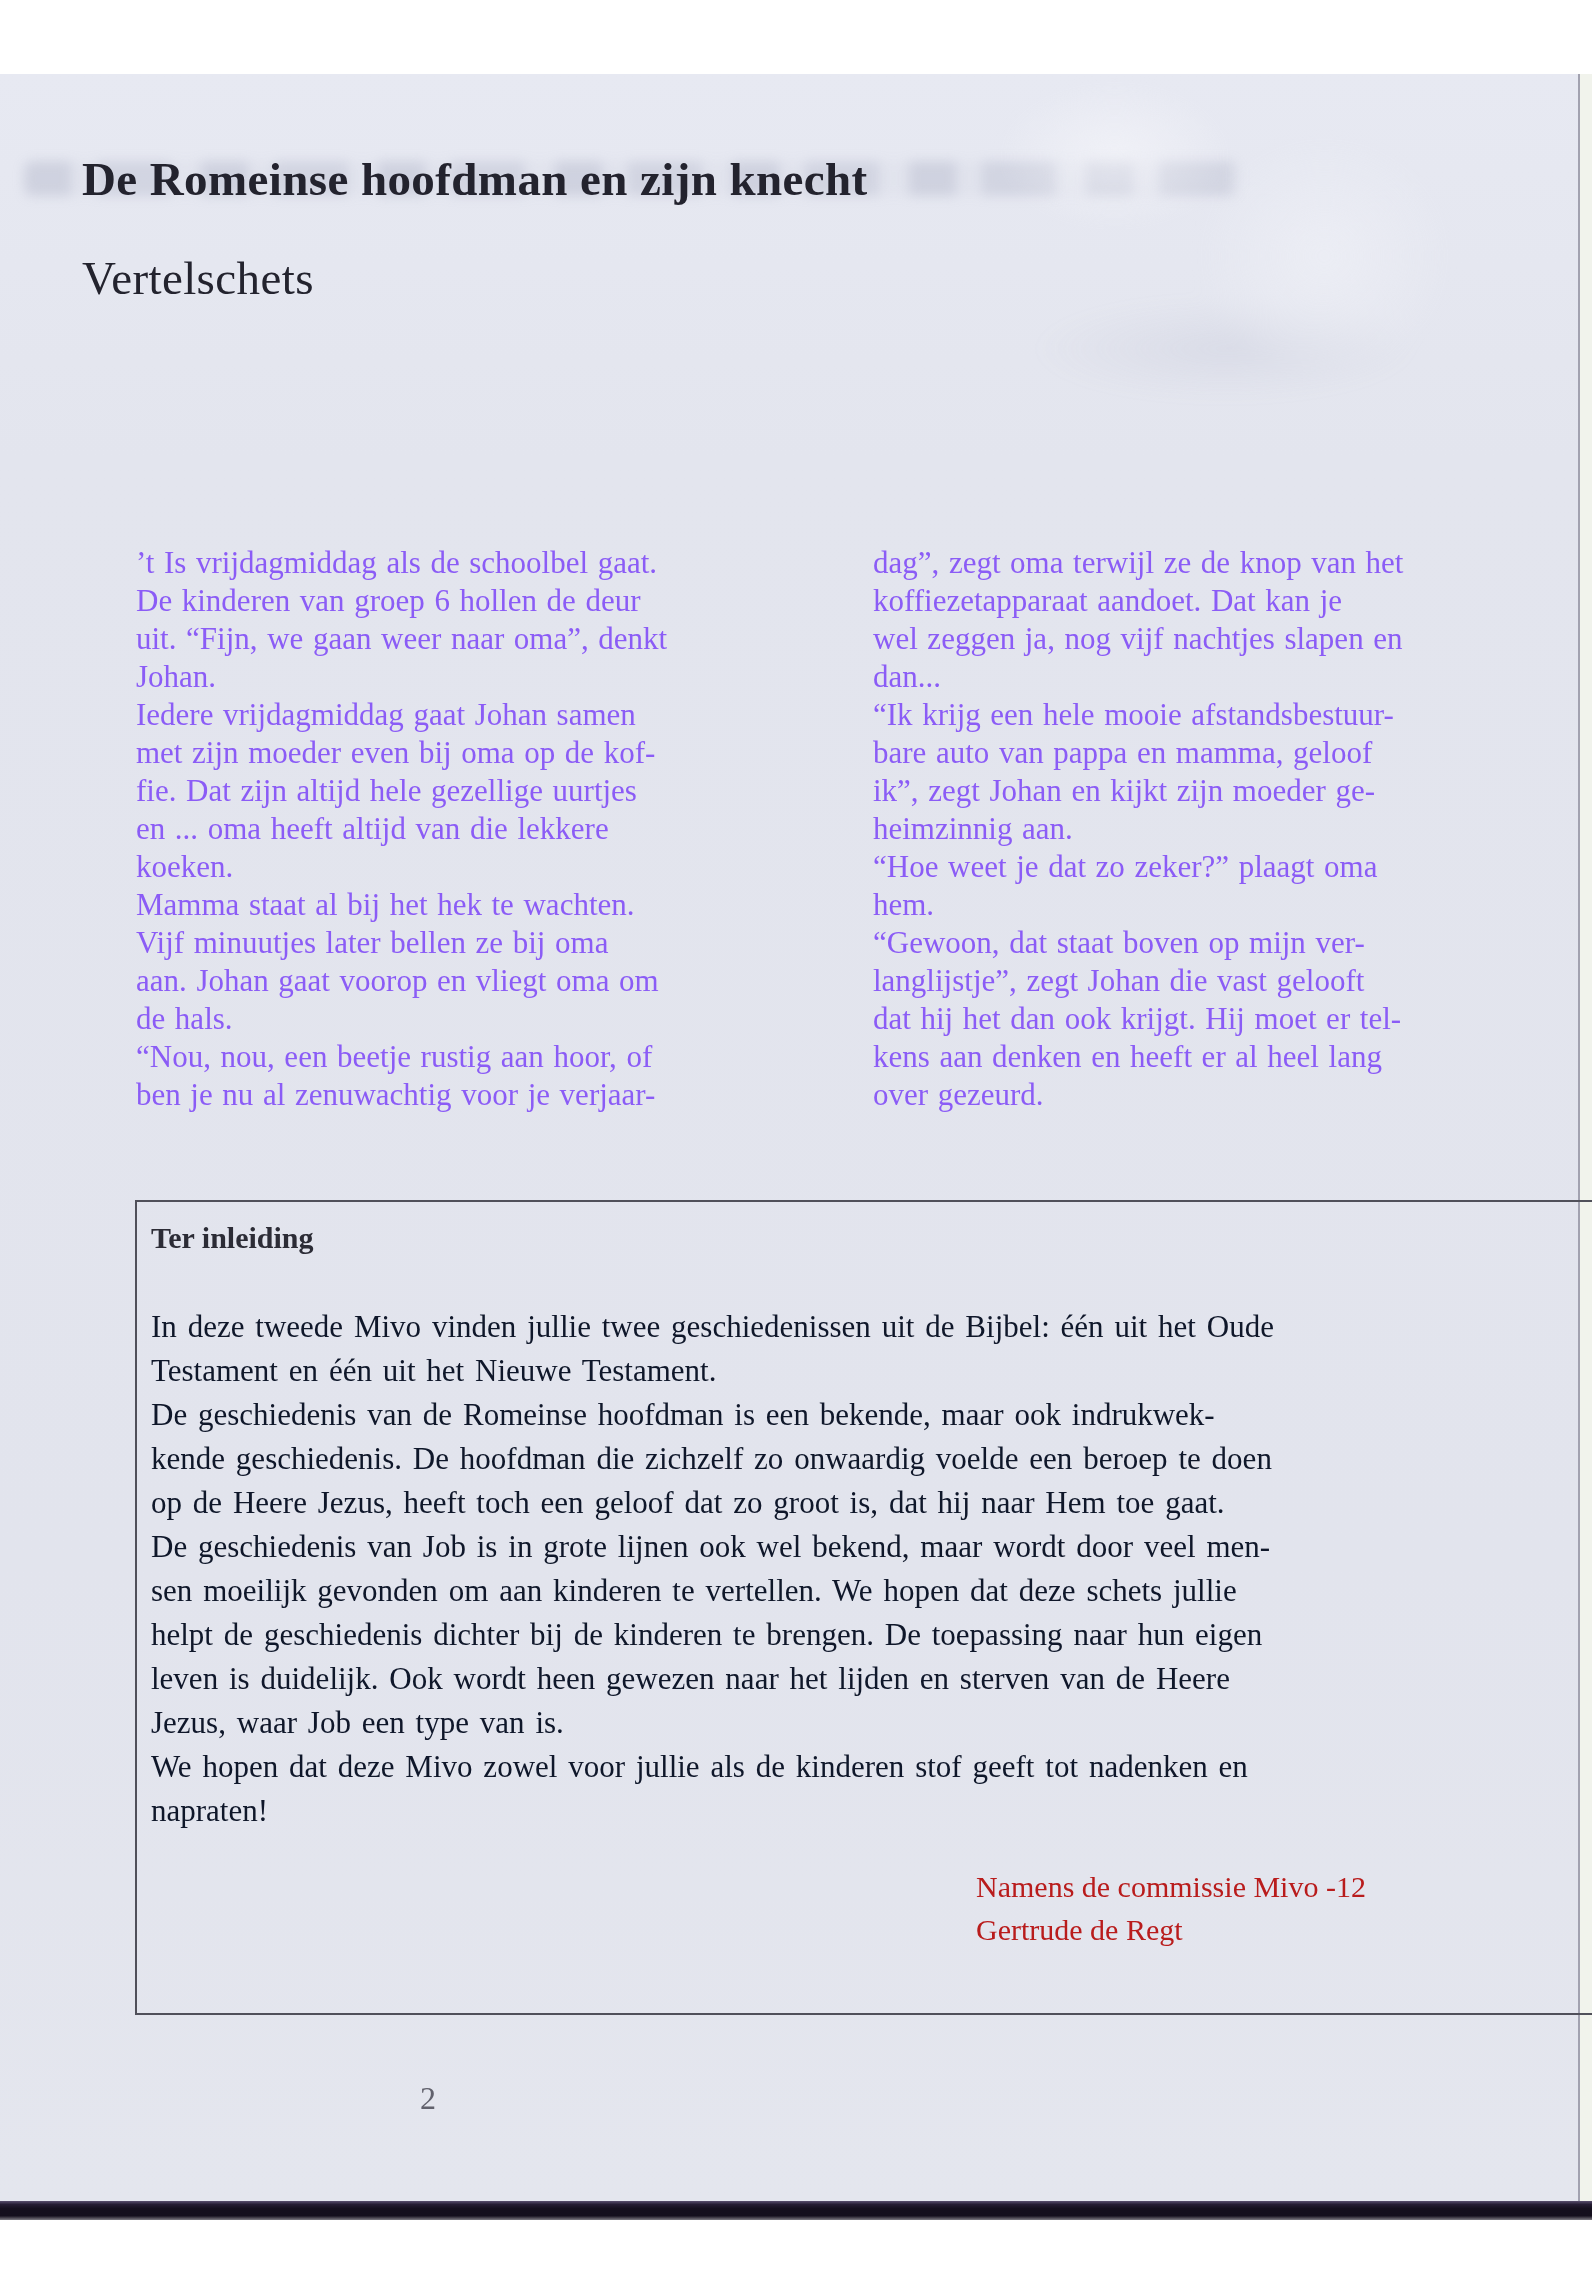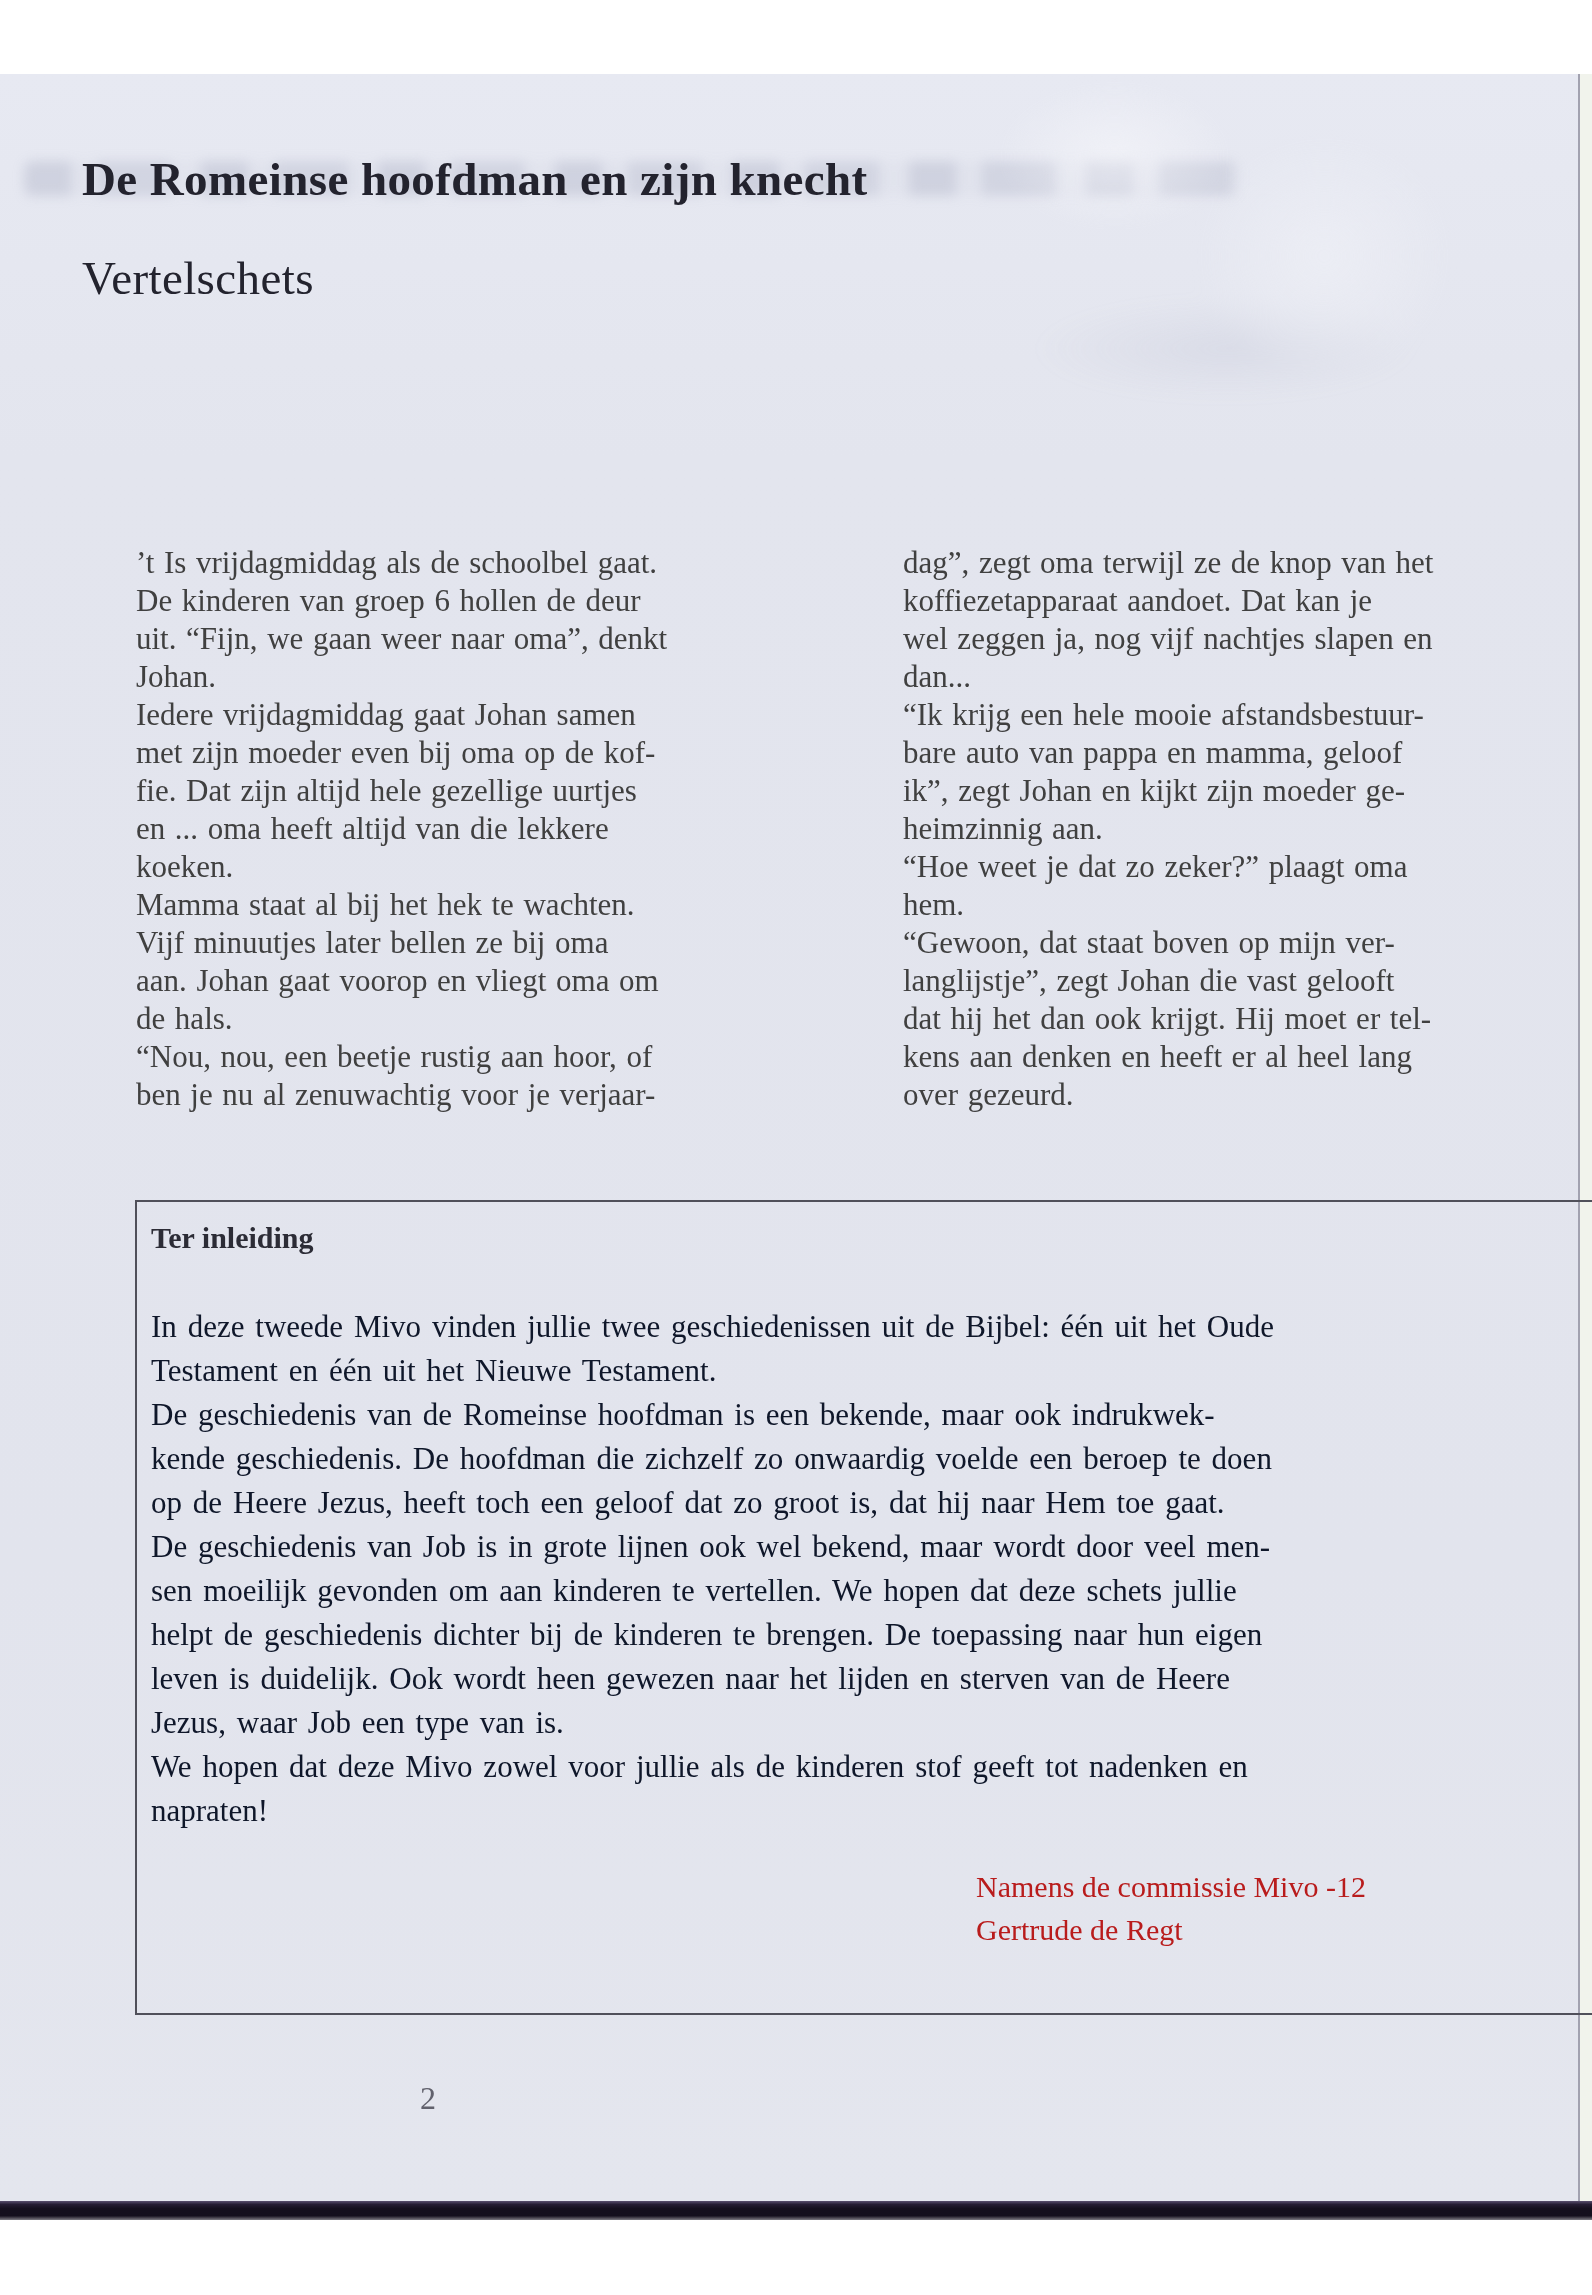--- a/index.html
+++ b/index.html
@@ -78,26 +78,26 @@
     font-weight: normal;
     letter-spacing: 0.4px;
     color: #23232e;
     white-space: nowrap;
   }
   .story-col {
     position: absolute;
     top: 544px;
     font-size: 31px;
     line-height: 38px;
-    color: #404040;
+    color: #8b5cf6;
     white-space: pre-line;
     word-spacing: 0.06em;
   }
   .story-col.left  { left: 136px;  width: 621px; }
-  .story-col.right { left: 873px; width: 617px; margin-left: 30px; }
+  .story-col.right { left: 873px; width: 617px; }
   .intro-box {
     position: absolute;
     left: 135px; top: 1200px;
     width: 1556px; height: 815px;
     border: 2.6px solid #50505a;
     box-sizing: border-box;
   }
   .intro-heading {
     margin: 19px 0 0 14px;
     font-size: 30px;

